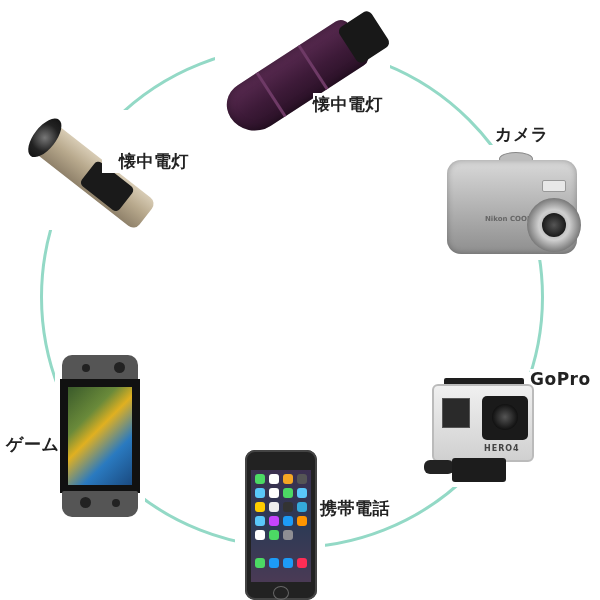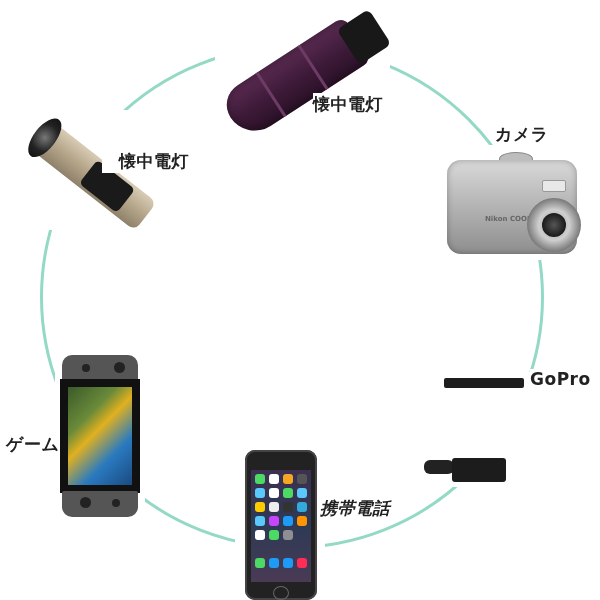--- a/index.html
+++ b/index.html
@@ -85,20 +85,27 @@
     <div class="cam-brand">Nikon COOLPIX</div>
   </div>
   <div class="cam-lens-outer">
       <div class="cam-lens"></div>
     </div>
 </div>
 
 <div class="label" style="left:530px;top:369px;">GoPro</div>
 <div class="item gopro">
   <div class="gp-top"></div>
+  <div class="gp-case">
+    <div class="gp-screen"></div>
+    <div class="gp-lens-box">
+        <div class="gp-lens"></div>
+      </div>
+    <div class="gp-hero">HERO4</div>
+  </div>
   <div class="gp-knob"></div>
   <div class="gp-mount"></div>
 </div>
 
 <div class="item phone">
   <div class="ph-body">
     <div class="ph-screen">
       <div class="app" style="background:#4cd964"></div>
         <div class="app" style="background:#fff"></div>
         <div class="app" style="background:#f5a623"></div>
@@ -124,21 +131,21 @@
         <div class="app" style="background:transparent"></div>
         <div class="app" style="background:transparent"></div>
       <div class="app" style="background:#4cd964"></div>
         <div class="app" style="background:#1d9bf6"></div>
         <div class="app" style="background:#1d9bf6"></div>
         <div class="app" style="background:#ff2d55"></div>
     </div>
     <div class="ph-home"></div>
   </div>
 </div>
-<div class="label" style="left:320px;top:497px;font-style:italic;">携帯電話</div>
+<div class="label" style="left:320px;top:497px;">携帯電話</div>
 
 <div class="item switch">
   <div class="sw-top">
     <div class="sw-btn" style="left:20px;top:9px;"></div>
     <div class="sw-btn" style="left:52px;top:7px;width:11px;height:11px;"></div>
   </div>
   <div class="sw-screen">
     <div class="sw-display"></div>
   </div>
   <div class="sw-bot">

